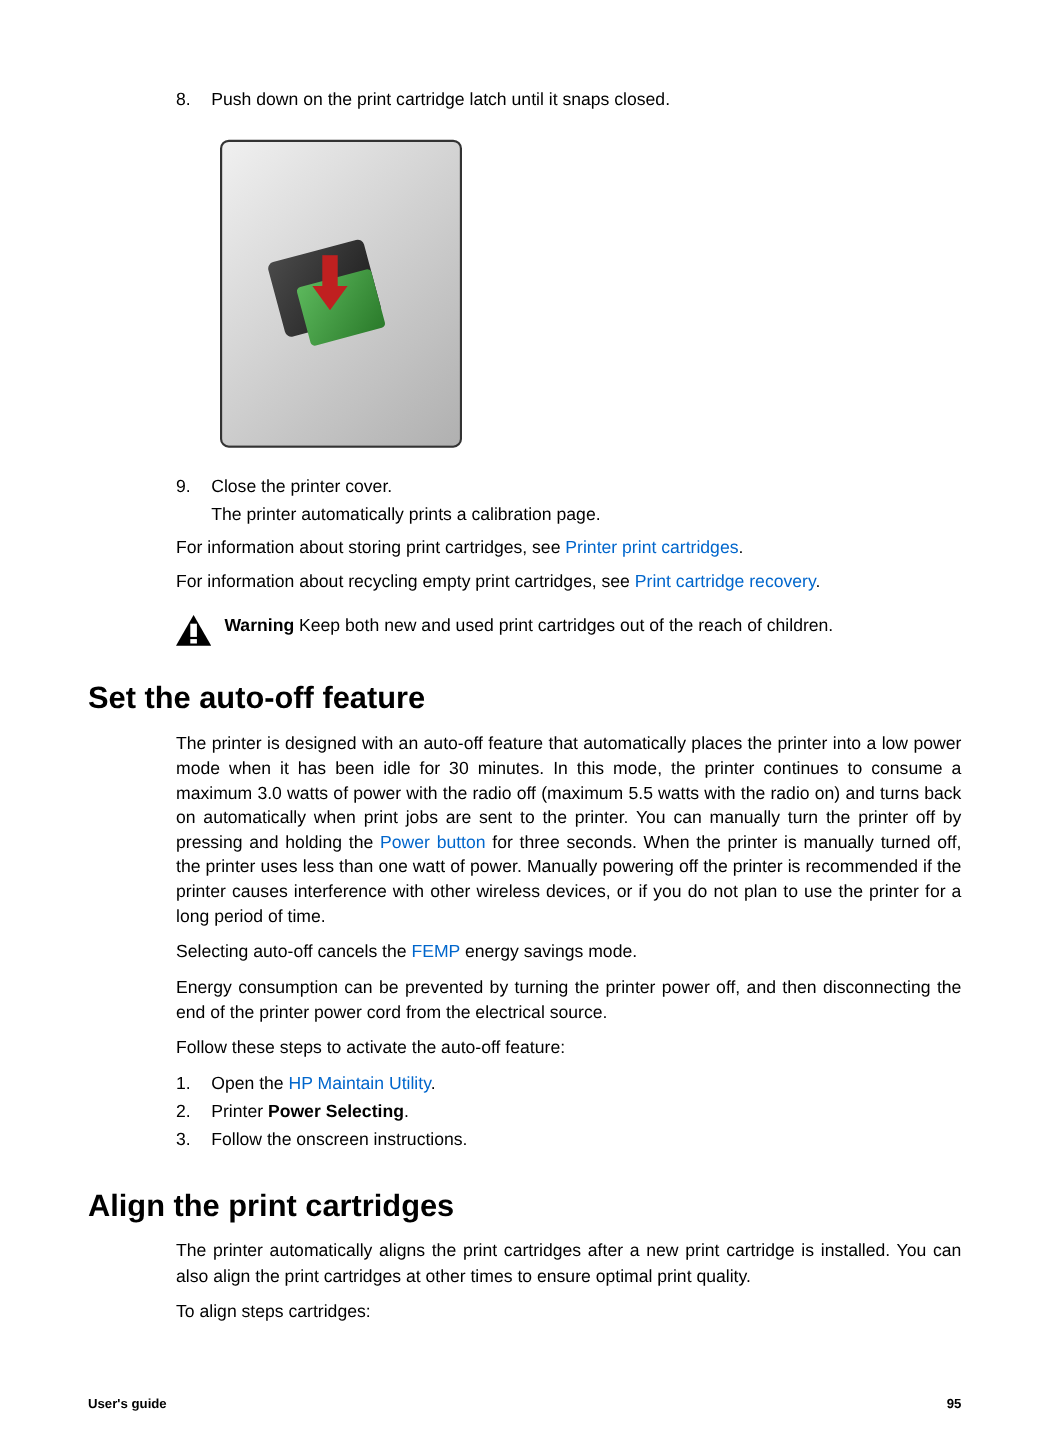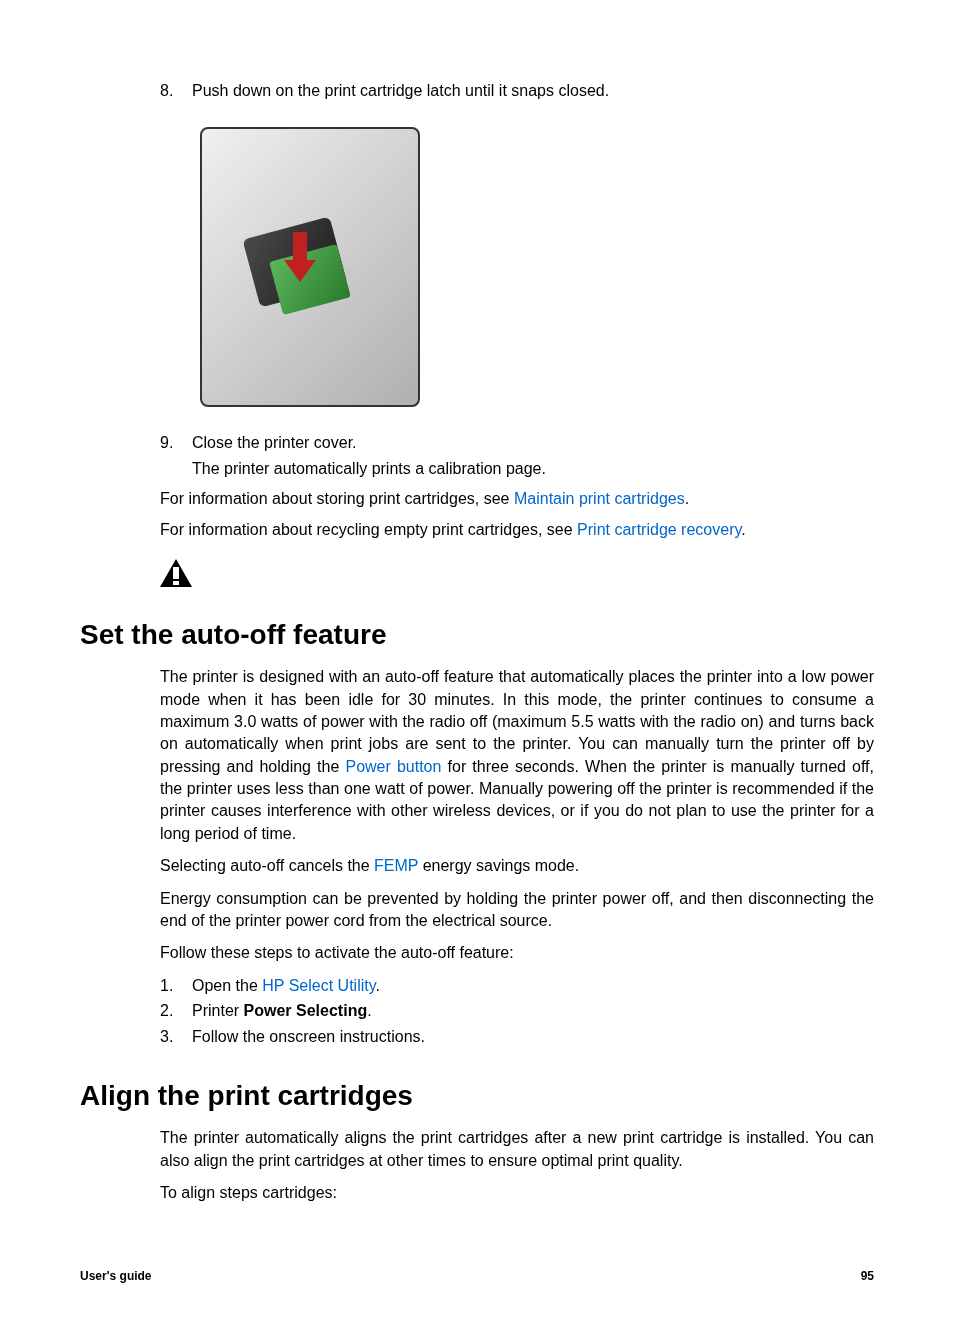--- a/index.html
+++ b/index.html
@@ -184,54 +184,57 @@
 
 <div class="list-indent-1">
   <div class="ol-item">
     <div class="ol-num"><span>9.</span></div>
     <div class="ol-text"><span>Close the printer cover.</span></div>
   </div>
 </div>
 <div class="para-sub"><span>The printer automatically prints a calibration page.</span></div>
 
 <p class="para">
-  <span>For information about storing print cartridges, see </span><span class="link">Maintain print cartridges</span><span>.</span>
+  <span>For information about storing print cartridges, see </span><span class="link">Printer print cartridges</span><span>.</span>
 </p>
 
 <p class="para">
   <span>For information about recycling empty print cartridges, see </span><span class="link">Print cartridge recovery</span><span>.</span>
 </p>
 
 <div class="warning-block">
   <div class="warning-icon">
     <div class="triangle"></div>
     <div class="excl"></div>
     <div class="excl-dot"></div>
   </div>
+  <div class="warning-text">
+    <span class="bold">Warning</span><span> Keep both new and used print cartridges out of the reach of children.</span>
+  </div>
 </div>
 
 <h2>Set the auto-off feature</h2>
 
 <p class="body-para">
   <span>The printer is designed with an auto-off feature that automatically places the printer into a low power mode when it has been idle for 30 minutes. In this mode, the printer continues to consume a maximum 3.0 watts of power with the radio off (maximum 5.5 watts with the radio on) and turns back on automatically when print jobs are sent to the printer. You can manually turn the printer off by pressing and holding the </span><span class="link">Power button</span><span> for three seconds. When the printer is manually turned off, the printer uses less than one watt of power. Manually powering off the printer is recommended if the printer causes interference with other wireless devices, or if you do not plan to use the printer for a long period of time.</span>
 </p>
 
 <p class="body-para">
   <span>Selecting auto-off cancels the </span><span class="link">FEMP</span><span> energy savings mode.</span>
 </p>
 
-<p class="body-para">Energy consumption can be prevented by holding the printer power off, and then disconnecting the end of the printer power cord from the electrical source.</p>
+<p class="body-para">Energy consumption can be prevented by turning the printer power off, and then disconnecting the end of the printer power cord from the electrical source.</p>
 
 <p class="body-para">Follow these steps to activate the auto-off feature:</p>
 
 <div class="list-indent-1">
   <div class="ol-item">
     <div class="ol-num"><span>1.</span></div>
     <div class="ol-text">
-      <span>Open the </span><span class="link">HP Select Utility</span><span>.</span>
+      <span>Open the </span><span class="link">HP Maintain Utility</span><span>.</span>
     </div>
   </div>
 </div>
 
 <div class="list-indent-1">
   <div class="ol-item">
     <div class="ol-num"><span>2.</span></div>
     <div class="ol-text">
       <span>Printer </span><span class="bold">Power Selecting</span><span>.</span>
     </div>

